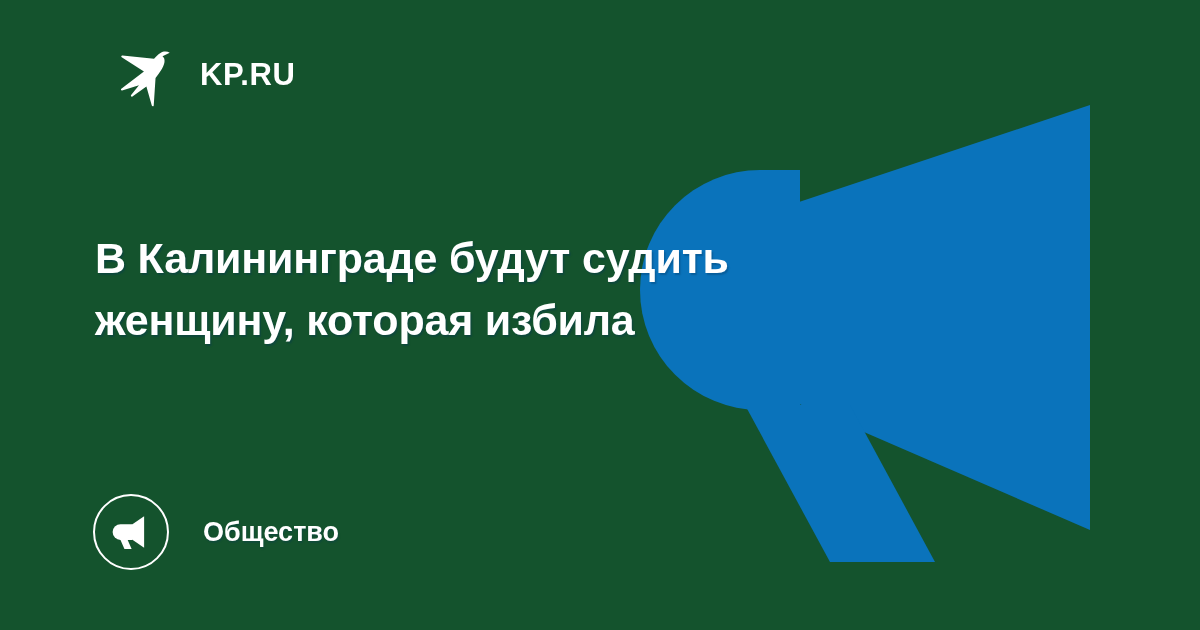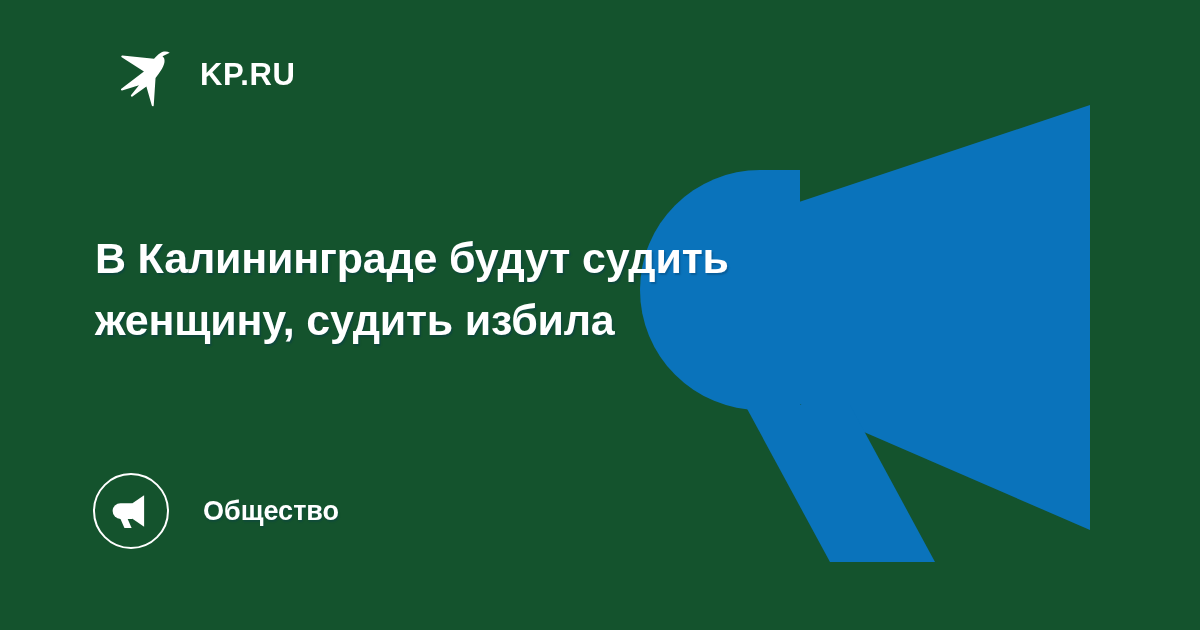--- a/index.html
+++ b/index.html
@@ -76,21 +76,21 @@
   }
   .headline-line {
     display: block;
     white-space: nowrap;
   }
 
   
   .category {
     position: absolute;
     left: 93px;
-    top: 473px;
+    top: 494px;
     display: flex;
     align-items: center;
   }
   .category-circle {
     position: relative;
     width: 76px;
     height: 76px;
     border: 2px solid #ffffff;
     border-radius: 50%;
     box-sizing: border-box;
@@ -135,21 +135,21 @@
     <span class="brand-mark">
       <svg viewBox="0 0 100 100" xmlns="http://www.w3.org/2000/svg" aria-hidden="true">
         <path fill="#ffffff" d="M88.5 20.5c-2.4-1.6-5.3-2.2-8.1-1.6-3.4.7-6.3 2.8-8.9 5.1-1.7 1.5-3.3 3.1-4.8 4.8L22.8 24.4c-1.5-.2-2.2 1.7-1 2.5l30.9 19.8-31.4 23.8c-1.2.9-.3 2.8 1.1 2.4l23.4-7.2-10.9 13.6c-1 1.2.5 2.8 1.8 1.9l19.4-13.7 7.5 26.4c.4 1.5 2.6 1.3 2.7-.2l2.5-38.1c2.8-3.5 5.6-7.1 7.9-11 2-3.3 3.9-6.9 4.5-10.8.5-3.2-.2-6.6-2.7-8.3z"></path>
       </svg>
     </span>
     <span class="brand-word">KP.RU</span>
   </div>
 
   <div class="headline">
     <span class="headline-line">В Калининграде будут судить</span>
-    <span class="headline-line">женщину, судить избила</span>
+    <span class="headline-line">женщину, которая избила</span>
   </div>
 
   <div class="category">
     <span class="category-circle">
       <svg viewBox="0 0 64 64" xmlns="http://www.w3.org/2000/svg" aria-hidden="true">
         <polygon points="52,8 52,56 33,43 33,21" fill="#ffffff"></polygon>
         <path d="M16 20 L34 20 L34 44 L16 44 A12 12 0 0 1 16 20 Z" fill="#ffffff"></path>
         <polygon points="15,42 26,42 33,58 22,58" fill="#ffffff"></polygon>
       </svg>
     </span>

